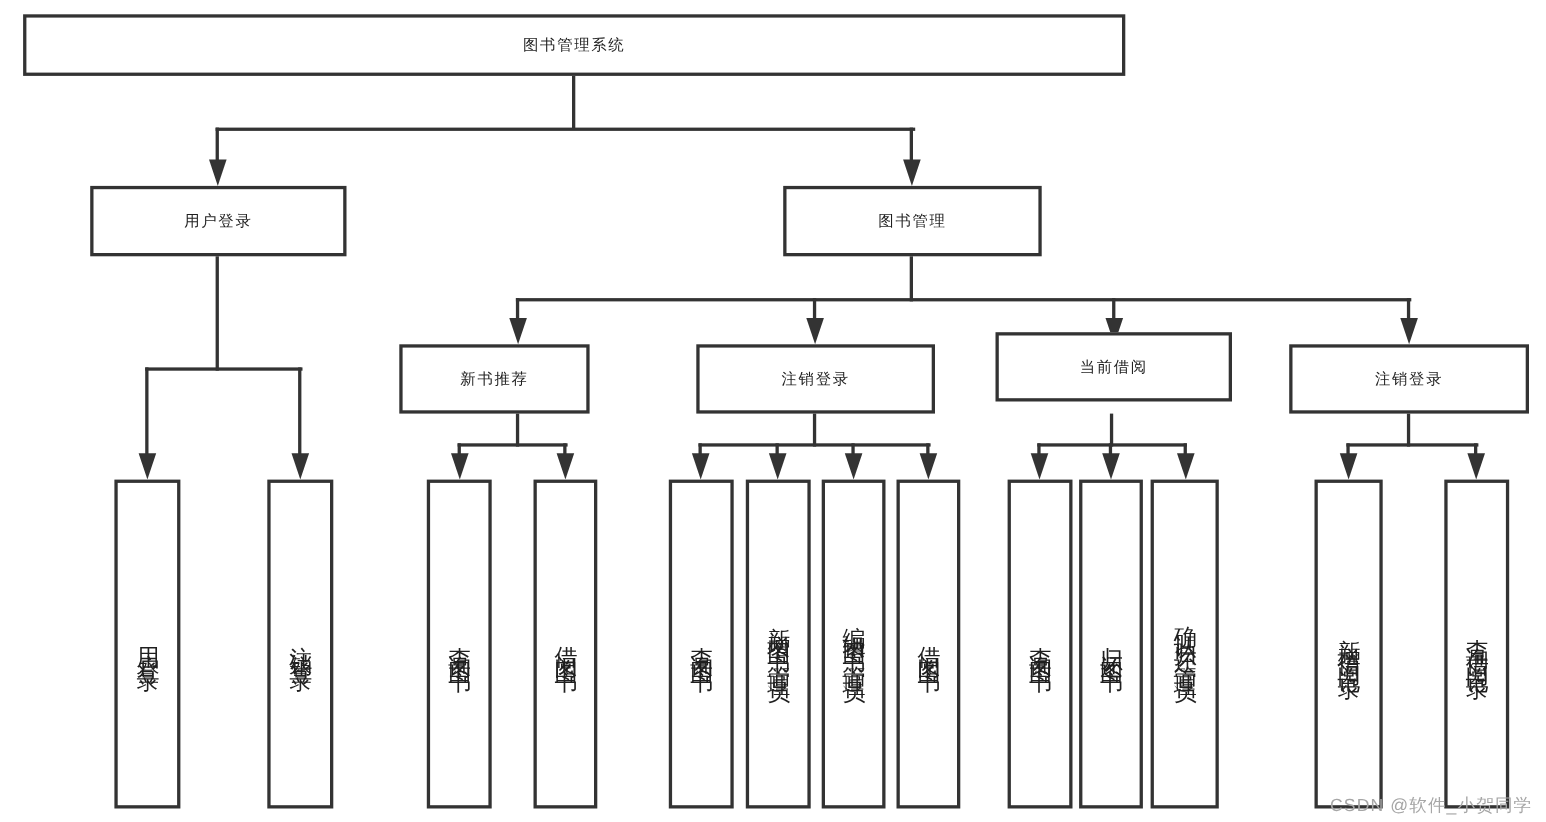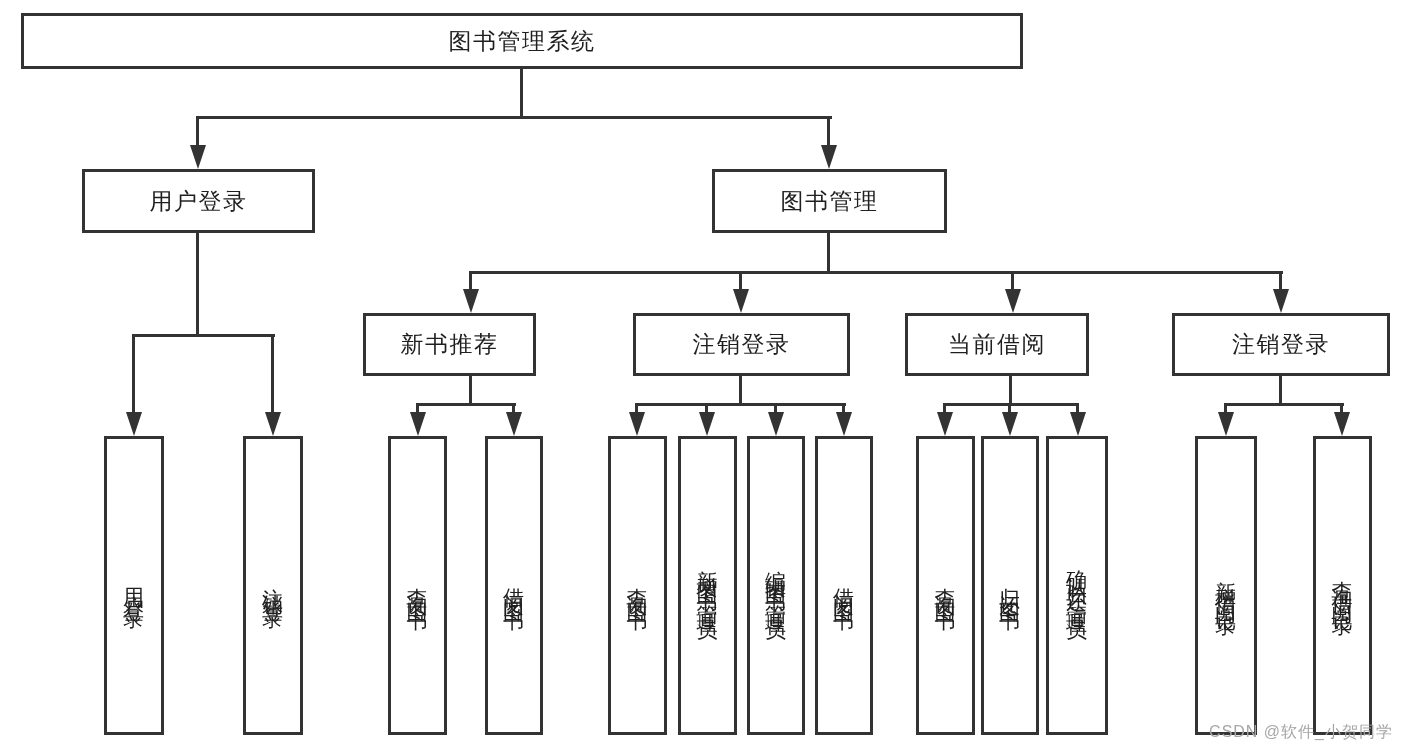--- a/index.html
+++ b/index.html
@@ -5,21 +5,21 @@
   :root { --line:#333333; --text:#1f1f1f; --bg:#ffffff; --wm:#a6a6a6; }
   html,body { margin:0; padding:0; background:var(--bg); }
   body { font-family:"Liberation Sans", sans-serif; }
   .canvas { position:relative; width:1405px; height:747px; background:var(--bg); overflow:hidden; }
   .box {
     position:absolute; box-sizing:border-box;
     border:3px solid var(--line); background:var(--bg);
     display:flex; align-items:center; justify-content:center;
     color:var(--text);
   }
-  .hbox { font-size:23px; letter-spacing:1.5px; }
+  .hbox { font-size:14px; letter-spacing:1.5px; }
   .vbox { }
   .vtext {
     writing-mode:vertical-rl; text-orientation:mixed;
     font-size:21px; line-height:1; letter-spacing:0.34em;
     color:var(--text); white-space:nowrap;
   }
   .vl { position:absolute; width:3px; background:var(--line); }
   .hl { position:absolute; height:3px; background:var(--line); }
   .ar {
     position:absolute; width:0; height:0;
@@ -71,21 +71,21 @@
   <div class="ar" style="left:1005px;top:289px"></div>
   <div class="vl" style="left:1279px;top:271px;height:20px"></div>
   <div class="ar" style="left:1273px;top:289px"></div>
 
   <div class="box hbox" style="left:363px;top:313px;width:173px;height:63px">
     <span>新书推荐</span>
   </div>
   <div class="box hbox" style="left:633px;top:313px;width:217px;height:63px">
     <span>注销登录</span>
   </div>
-  <div class="box hbox" style="left:905px;top:313px;width:184px;height:63px">
+  <div class="box hbox" style="left:905px;top:302px;width:215px;height:63px">
     <span>当前借阅</span>
   </div>
   <div class="box hbox" style="left:1172px;top:313px;width:218px;height:63px">
     <span>注销登录</span>
   </div>
 
   <div class="vl" style="left:469px;top:376px;height:30px"></div>
   <div class="hl" style="left:416px;top:403px;width:100px"></div>
   <div class="vl" style="left:416px;top:403px;height:12px"></div>
   <div class="ar" style="left:410px;top:412px"></div>

